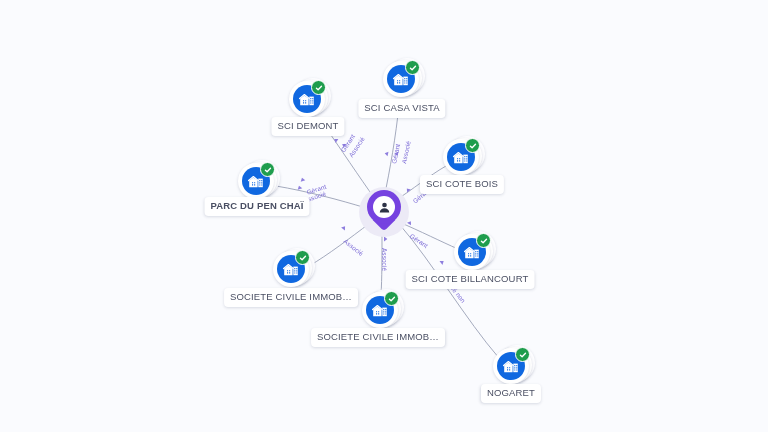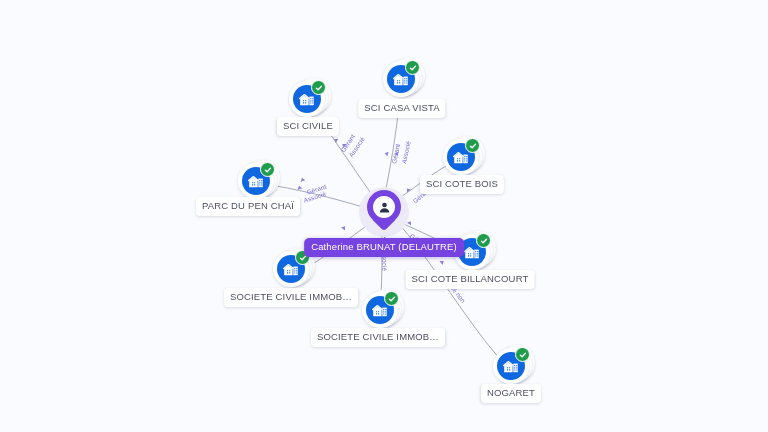--- a/index.html
+++ b/index.html
@@ -202,21 +202,21 @@
               <path d="M.6 7.5 5.4 3.6l4.8 3.9" fill="none" stroke="#ffffff" stroke-width="1.25" stroke-linecap="round" stroke-linejoin="round"></path>
             </svg>
           </div>
           <div class="check" style="background: rgb(31, 157, 77);">
             <svg width="8" height="8" viewBox="0 0 10 10" aria-hidden="true">
               <path d="M1.8 5.2 3.9 7.2 8.1 2.9" fill="none" stroke="#ffffff" stroke-width="1.7" stroke-linecap="round" stroke-linejoin="round"></path>
             </svg>
           </div>
         </div>
       </div>
-      <div class="lbl" style="left: 308px; top: 117px;">SCI CIVILE</div>
+      <div class="lbl" style="left: 308px; top: 117px;">SCI DEMONT</div>
       <div class="node" style="left: 462px; top: 158px;">
         <div class="stack">
           <div class="card c3"></div>
           <div class="card c2"></div>
           <div class="card c1"></div>
           <div class="disc" style="background: rgb(16, 104, 224);">
             <svg width="16" height="16" viewBox="0 0 16 16" aria-hidden="true">
               <path d="M1.2 14.2V7.4L5.4 4.4 9.6 7.4v6.8z" fill="#ffffff"></path>
               <path d="M4 9.2h1.1v1.1H4zm2.1 0h1.1v1.1H6.1zM4 11.3h1.1v1.1H4zm2.1 0h1.1v1.1H6.1z" fill="#1068e0"></path>
               <path d="M10.3 14.2V5.6h4.5v8.6z" fill="#ffffff"></path>
@@ -246,21 +246,21 @@
               <path d="M.6 7.5 5.4 3.6l4.8 3.9" fill="none" stroke="#ffffff" stroke-width="1.25" stroke-linecap="round" stroke-linejoin="round"></path>
             </svg>
           </div>
           <div class="check" style="background: rgb(31, 157, 77);">
             <svg width="8" height="8" viewBox="0 0 10 10" aria-hidden="true">
               <path d="M1.8 5.2 3.9 7.2 8.1 2.9" fill="none" stroke="#ffffff" stroke-width="1.7" stroke-linecap="round" stroke-linejoin="round"></path>
             </svg>
           </div>
         </div>
       </div>
-      <div class="lbl" style="left: 248px; top: 197px;">PARC DU PEN CHAÏ</div>
+      <div class="lbl" style="left: 257px; top: 197px; font-weight: bold;">PARC DU PEN CHAÏ</div>
       <div class="node" style="left: 473px; top: 253px;">
         <div class="stack">
           <div class="card c3"></div>
           <div class="card c2"></div>
           <div class="card c1"></div>
           <div class="disc" style="background: rgb(16, 104, 224);">
             <svg width="16" height="16" viewBox="0 0 16 16" aria-hidden="true">
               <path d="M1.2 14.2V7.4L5.4 4.4 9.6 7.4v6.8z" fill="#ffffff"></path>
               <path d="M4 9.2h1.1v1.1H4zm2.1 0h1.1v1.1H6.1zM4 11.3h1.1v1.1H4zm2.1 0h1.1v1.1H6.1z" fill="#1068e0"></path>
               <path d="M10.3 14.2V5.6h4.5v8.6z" fill="#ffffff"></path>
@@ -348,16 +348,15 @@
           <div class="pintip" style="background: rgb(118, 66, 224);"></div>
           <div class="pinbody" style="background: rgb(118, 66, 224);"></div>
           <div class="pininner">
             <svg width="13" height="13" viewBox="0 0 14 14" aria-hidden="true">
               <circle cx="7" cy="4.3" r="2.5" fill="#2d3346"></circle>
               <path d="M1.9 12.4c0-2.9 2.3-4.6 5.1-4.6s5.1 1.7 5.1 4.6z" fill="#2d3346"></path>
             </svg>
           </div>
         </div>
       </div>
-      <div class="lbl center" style="left: 384px; top: 238px;">Catherine BRUNAT (DELAUTRE)</div>
     </div>
 
 </div>
 
 </body></html>

